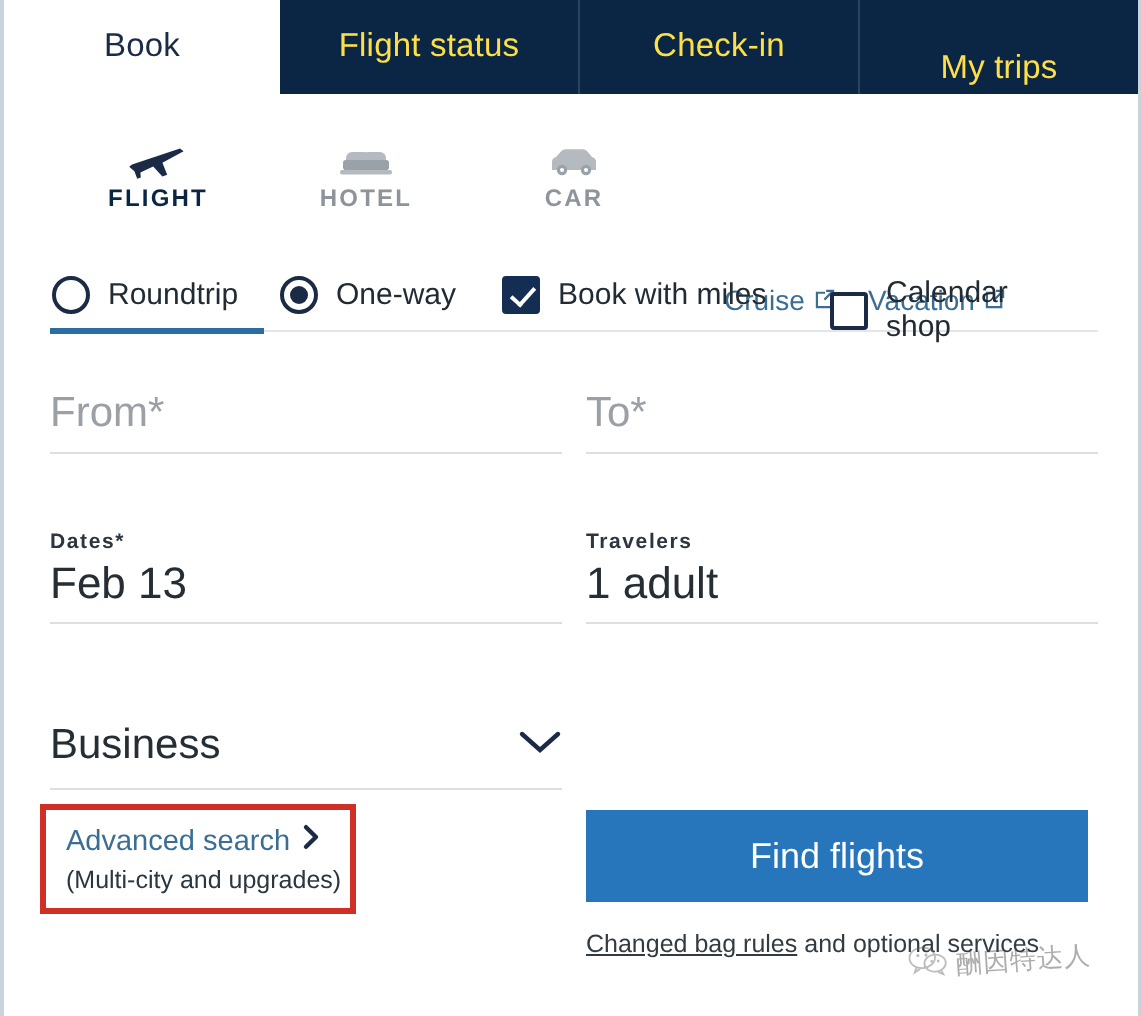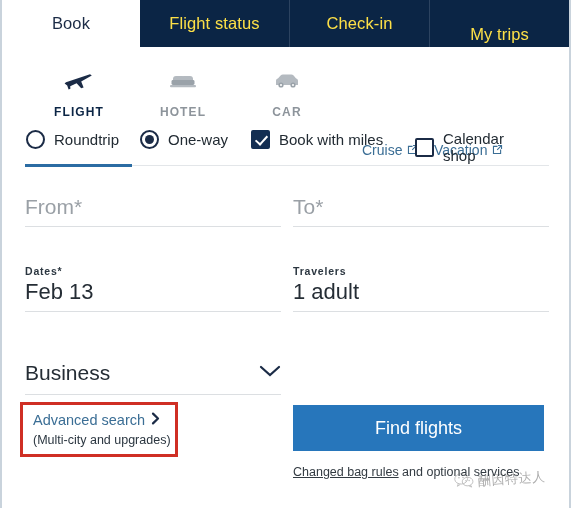--- a/index.html
+++ b/index.html
@@ -51,21 +51,21 @@
     width: 567px; height: 73px;
   }
   .subtab {
     position: absolute;
     top: 18px;
     display: flex; flex-direction: column; align-items: center;
     cursor: pointer; user-select: none;
   }
   .subtab .ic { height: 26px; display: flex; align-items: flex-end; }
   .subtab .lb {
-    margin-top: 14px;
+    margin-top: 1px;
     font-size: 12px;
     font-weight: bold;
     letter-spacing: 1.1px;
     color: #8d949b;
   }
   .subtab.active .lb { color: #0b2545; }
   .st-flight { left: 34px; width: 86px; }
   .st-hotel  { left: 139px; width: 84px; }
   .st-car    { left: 243px; width: 84px; }
   .underline-track {
@@ -80,21 +80,21 @@
     position: absolute; top: 95px;
     font-size: 14px; color: #3b6e95;
     cursor: pointer; user-select: none;
     display: flex; align-items: center; gap: 5px;
   }
   .el-cruise  { left: 360px; }
   .el-vacation{ left: 432px; }
 
   
   .optrow {
-    position: absolute; left: 0; top: 130px;
+    position: absolute; left: 0; top: 138px;
     width: 489px; height: 38px; text-decoration: underline;
   }
   .opt {
     position: absolute; top: 0;
     display: flex; align-items: center; gap: 9px;
     cursor: pointer; user-select: none;
     font-size: 15px; color: #222b33;
   }
   .o-round { left: 24px; }
   .o-oneway{ left: 138px; }

